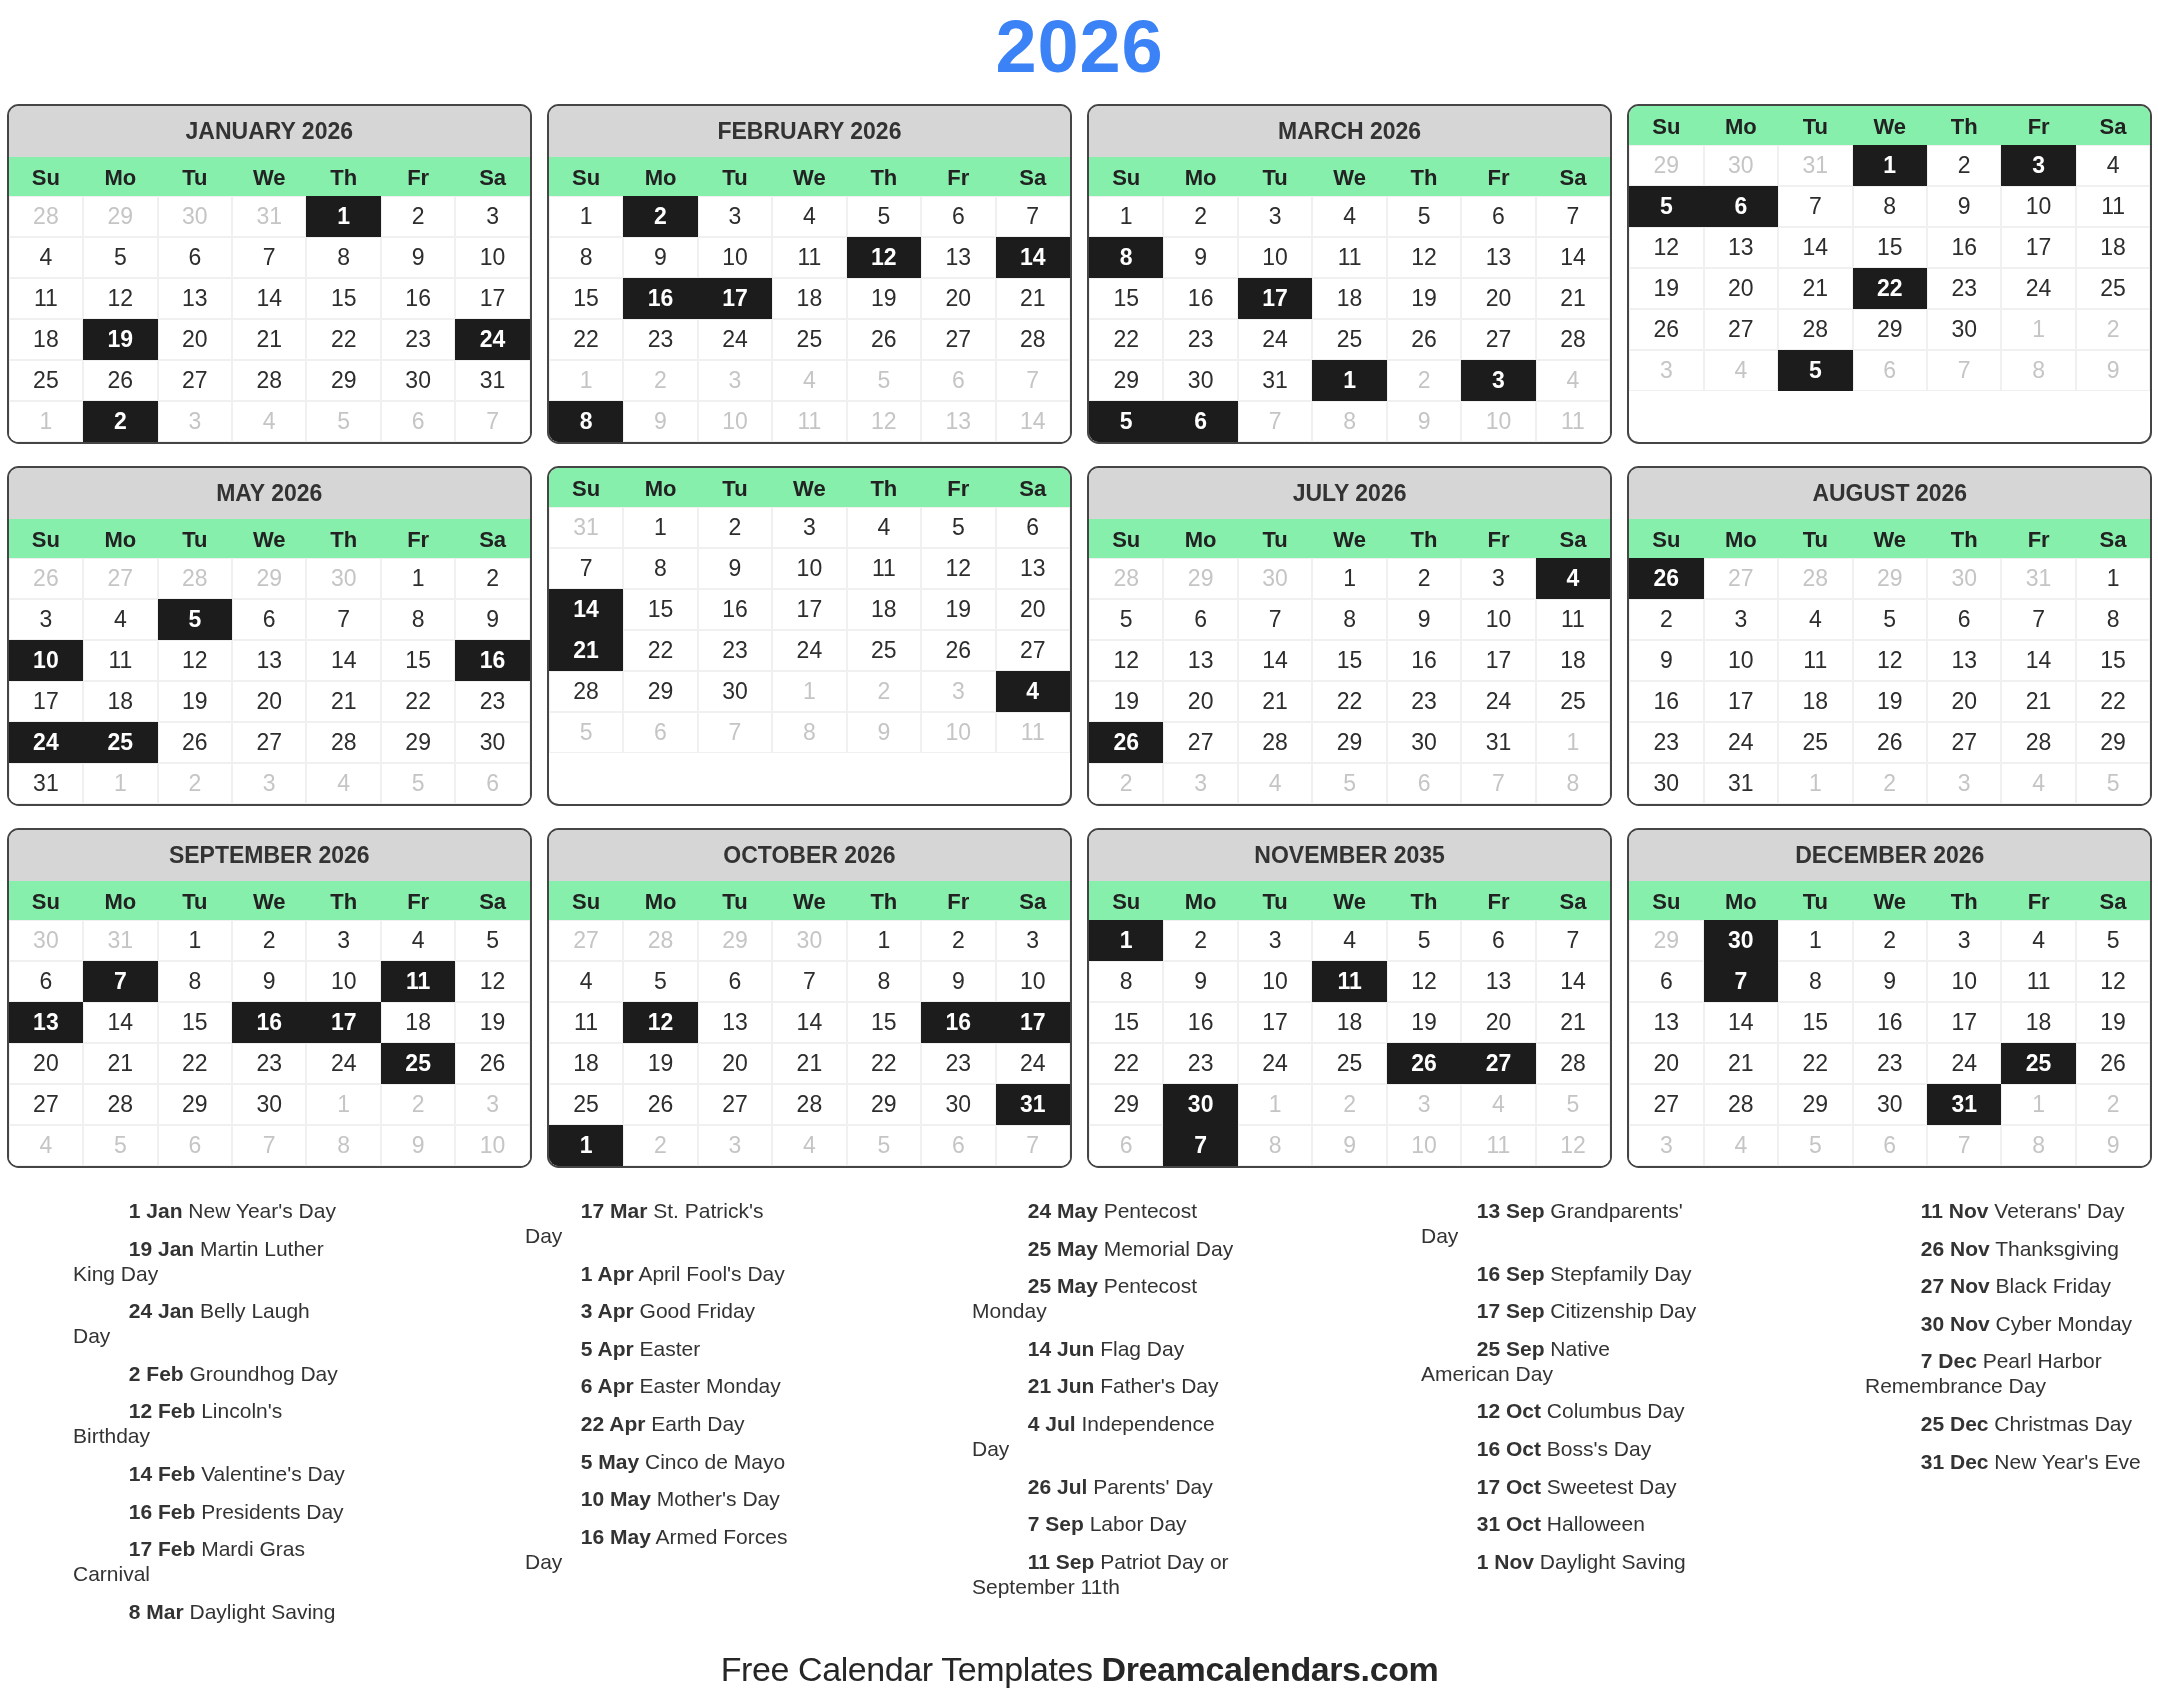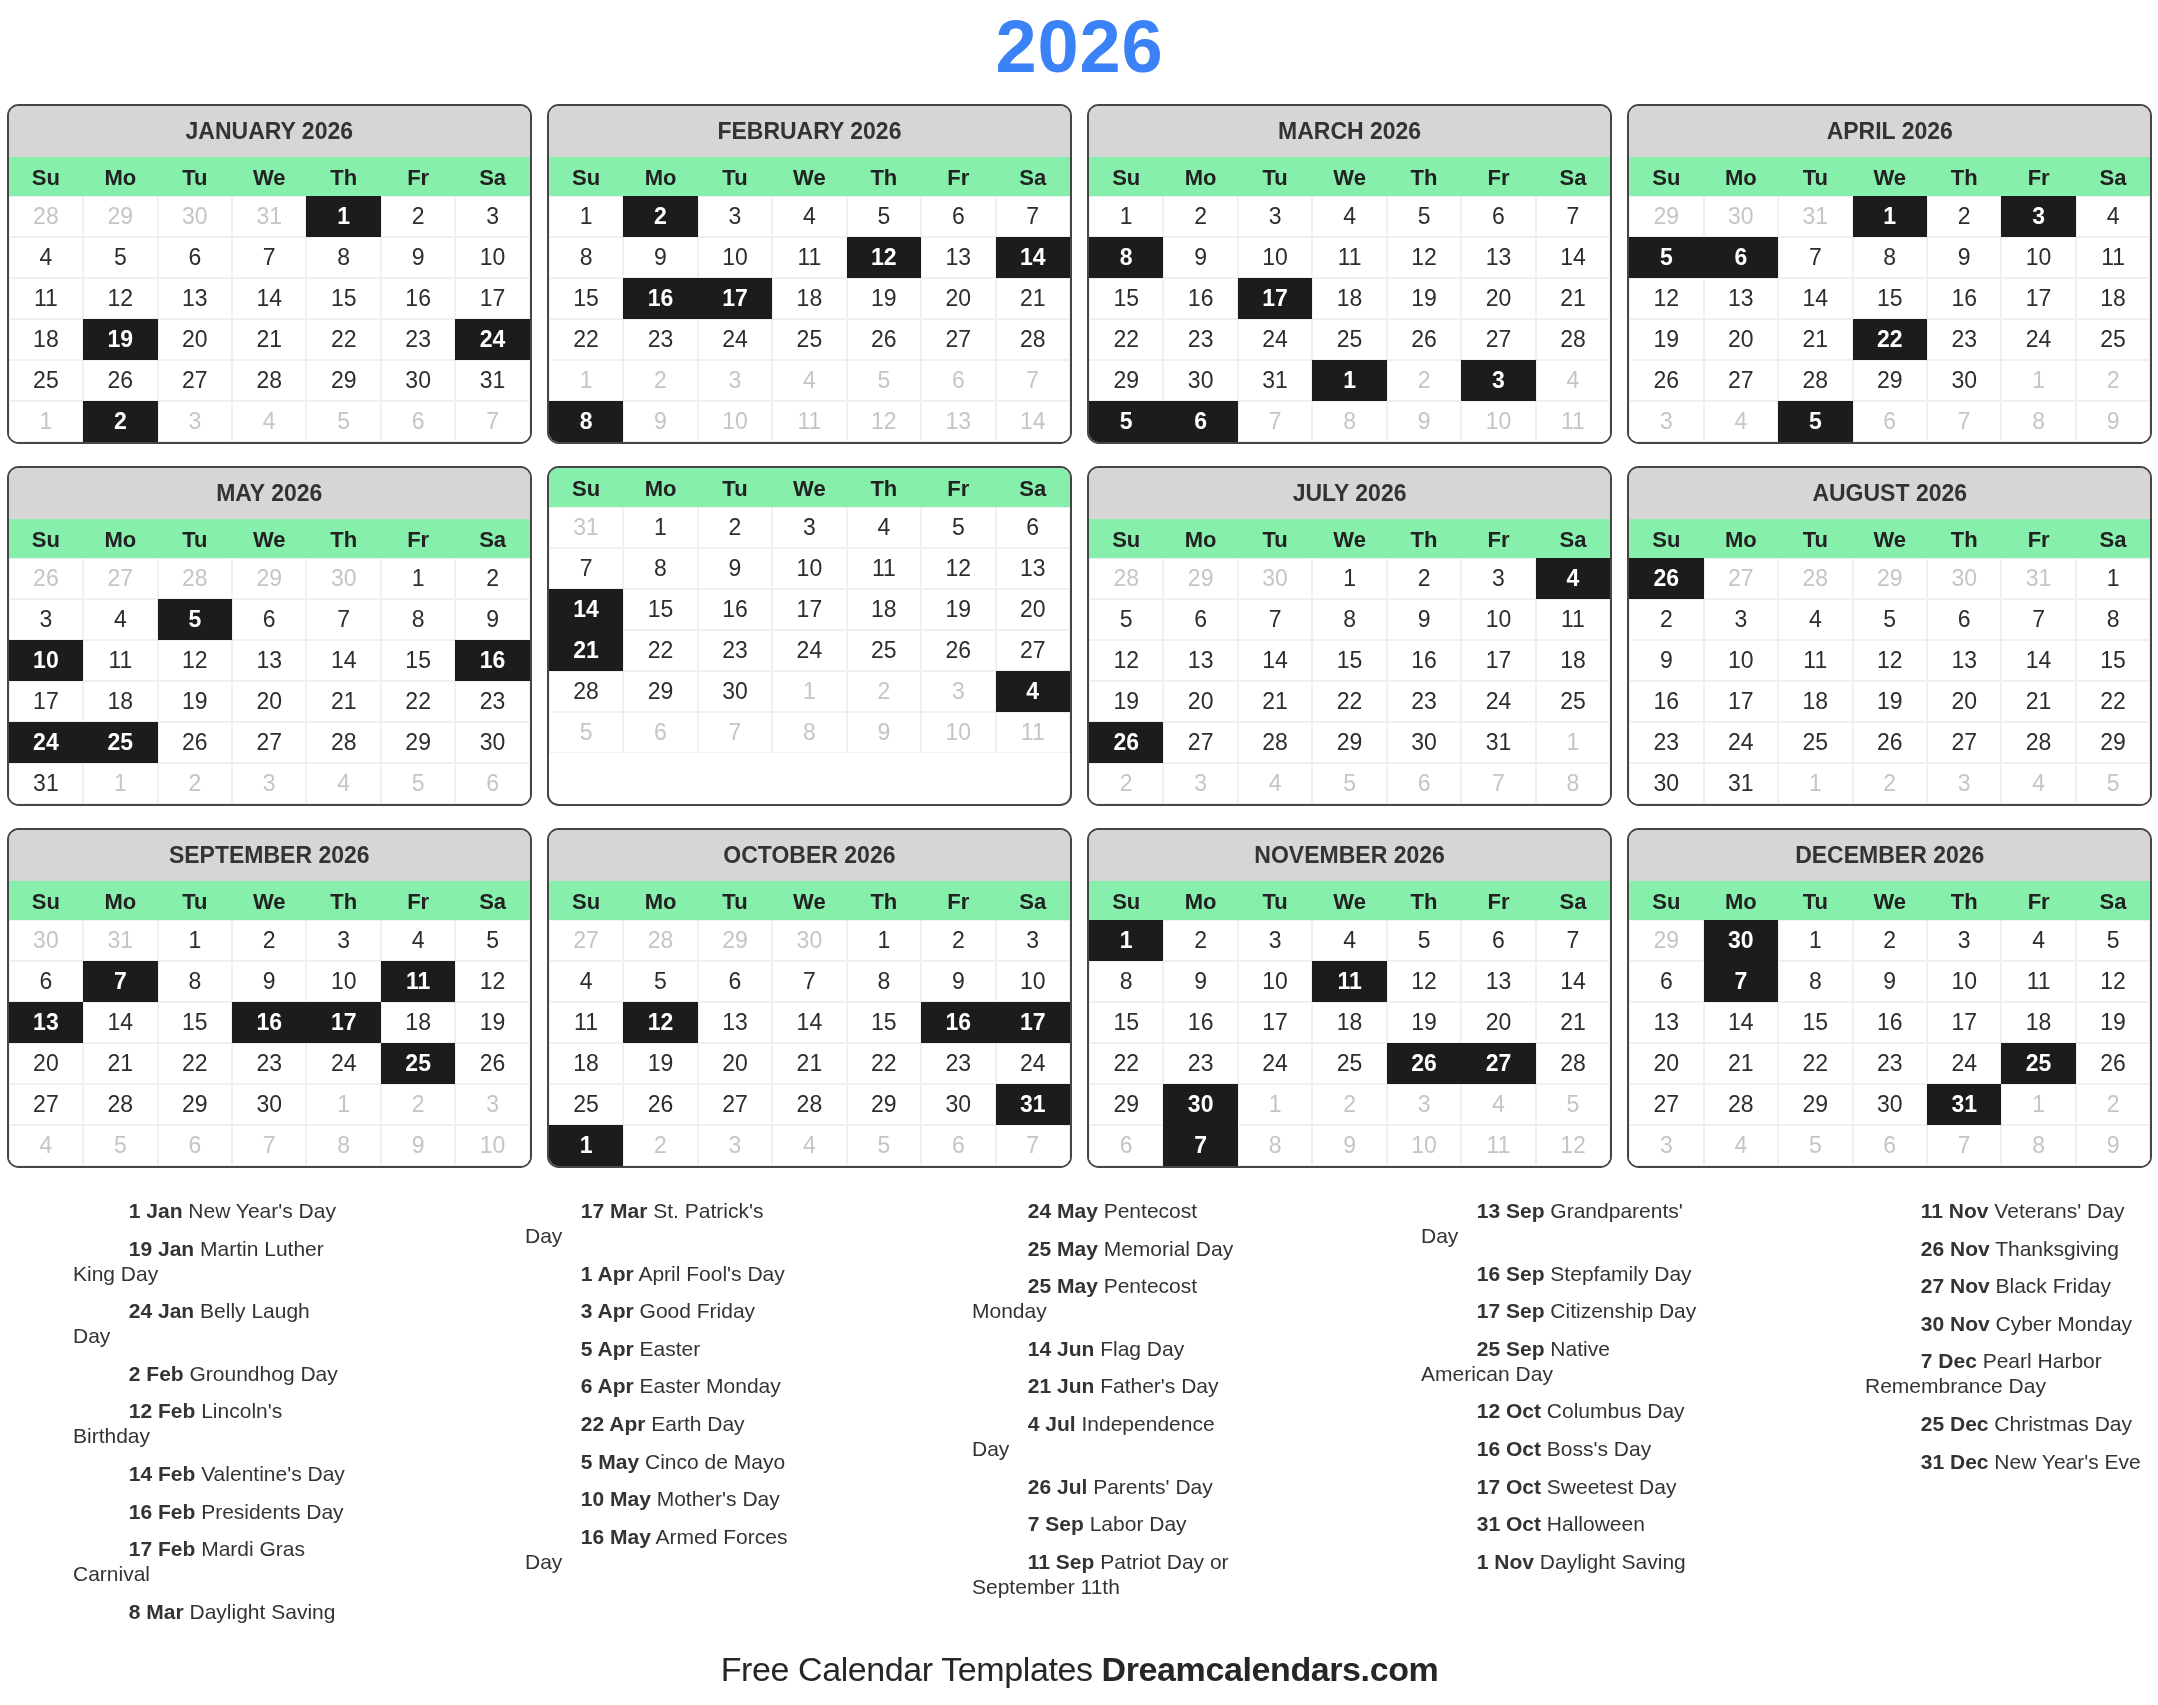--- a/index.html
+++ b/index.html
@@ -210,21 +210,20 @@
           <div class="cell hl">5</div>
           <div class="cell hl">6</div>
           <div class="cell muted">7</div>
           <div class="cell muted">8</div>
           <div class="cell muted">9</div>
           <div class="cell muted">10</div>
           <div class="cell muted">11</div>
         </div>
       </section>
       <section class="month">
-        <div class="month-header">APRIL 2026</div>
         <div class="weekdays">
           <div class="wd">Su</div>
           <div class="wd">Mo</div>
           <div class="wd">Tu</div>
           <div class="wd">We</div>
           <div class="wd">Th</div>
           <div class="wd">Fr</div>
           <div class="wd">Sa</div>
         </div>
         <div class="days">
@@ -601,21 +600,21 @@
           <div class="cell hl">1</div>
           <div class="cell muted">2</div>
           <div class="cell muted">3</div>
           <div class="cell muted">4</div>
           <div class="cell muted">5</div>
           <div class="cell muted">6</div>
           <div class="cell muted">7</div>
         </div>
       </section>
       <section class="month">
-        <div class="month-header">NOVEMBER 2026</div>
+        <div class="month-header">NOVEMBER 2035</div>
         <div class="weekdays">
           <div class="wd">Su</div>
           <div class="wd">Mo</div>
           <div class="wd">Tu</div>
           <div class="wd">We</div>
           <div class="wd">Th</div>
           <div class="wd">Fr</div>
           <div class="wd">Sa</div>
         </div>
         <div class="days">

